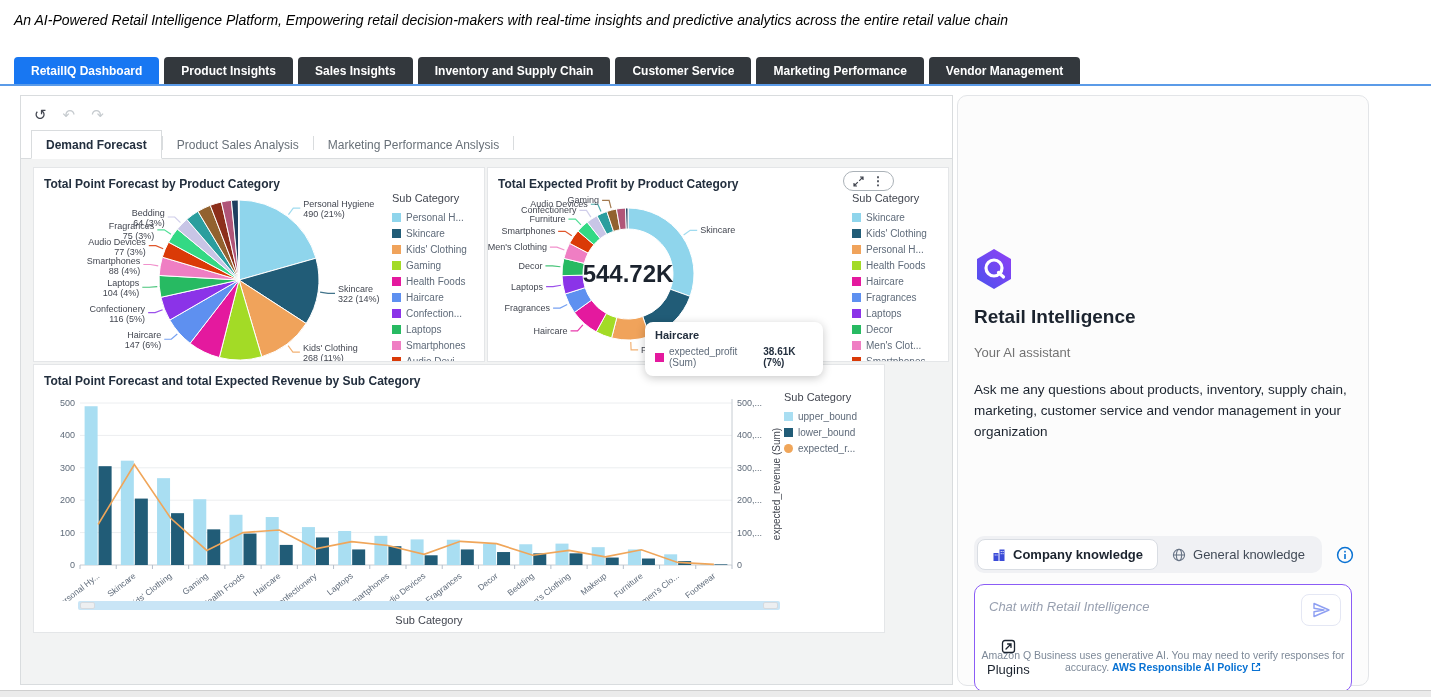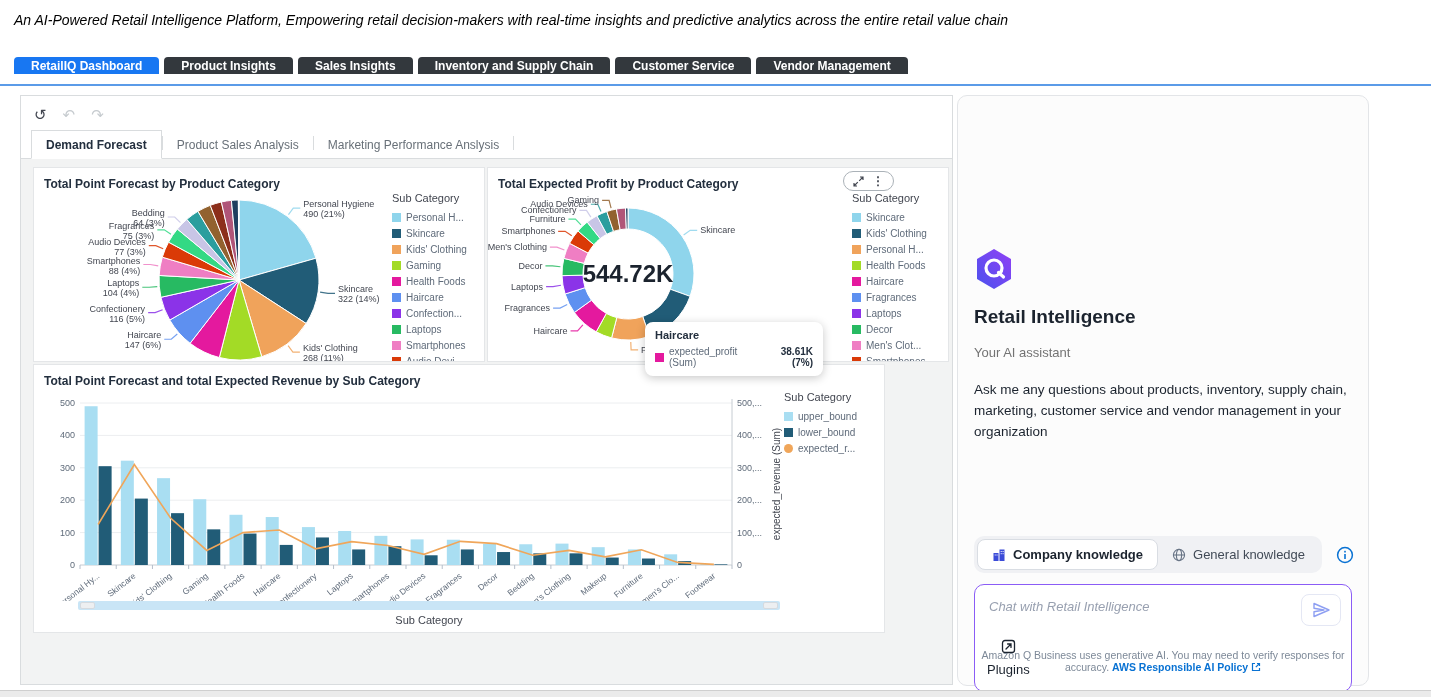--- a/index.html
+++ b/index.html
@@ -1,21 +1,21 @@
 <!DOCTYPE html>
 <html><head>
 <meta charset="utf-8">
 <style>
   html,body{margin:0;padding:0;}
   body{width:1431px;height:697px;position:relative;overflow:hidden;background:#fff;
        font-family:"Liberation Sans",sans-serif;color:#232F3E;}
   
   .tagline{position:absolute;top:12px;left:14px;font-size:14px;font-style:italic;color:#000;}
   .tabbar{position:absolute;top:57px;left:14px;display:flex;gap:5px;}
-  .mtab{height:17px;padding:0 17px;display:flex;align-items:center;font-size:12px;font-weight:700;
+  .mtab{height:27px;padding:0 17px;display:flex;align-items:center;font-size:12px;font-weight:700;
         color:#fff;background:#33383D;border-radius:4px 4px 0 0;cursor:pointer;white-space:nowrap;}
   .mtab.active{background:#1877F2;}
   .tab-underline{position:absolute;top:84px;left:0;width:1431px;height:2px;background:#5B9BE8;}
   
   .dash{position:absolute;left:20px;top:95px;width:933px;height:590px;background:#fff;
         border:1px solid #D9DCDE;display:flex;flex-direction:column;box-sizing:border-box;}
   .toolbar{height:27px;display:flex;align-items:center;gap:16px;padding:5px 0 0 13px;}
   .tool{font-size:15px;line-height:1;color:#424650;cursor:pointer;}
   .tool.disabled{color:#C6CBCF;}
   .sheettabs{display:flex;align-items:flex-end;height:30px;border-bottom:1px solid #D9DCDE;
@@ -35,21 +35,21 @@
   .chart-svg{position:absolute;left:0;top:0;}
   
   .viz-ctl{position:absolute;top:3px;right:54px;display:flex;align-items:center;gap:8px;
            background:#fff;border:1px solid #ABB2B8;border-radius:13px;padding:3px 9px;cursor:pointer;}
   .kebab{font-size:12px;font-weight:700;color:#424650;line-height:1;}
   
   .tooltip{position:absolute;left:624px;top:163px;width:158px;background:#fff;border-radius:8px;
            box-shadow:0 2px 10px rgba(0,0,0,.22);padding:7px 10px 8px;z-index:5;}
   .tt-title{font-size:11px;font-weight:700;color:#232F3E;margin-bottom:5px;}
   .tt-row{display:flex;align-items:center;gap:5px;font-size:10px;color:#5F6B7A;}
-  .tt-val{font-weight:700;color:#232F3E;margin-left:2px;text-align:right;}
+  .tt-val{font-weight:700;color:#232F3E;margin-left:2px;}
   
   .scrollstrip{position:absolute;left:44px;right:104px;top:236px;height:9px;background:#C9E5F6;
                border-radius:2px;cursor:pointer;}
   .handle{position:absolute;top:1px;width:15px;height:7px;background:#EDEFF1;border:1px solid #D5DADF;
           border-radius:2px;box-sizing:border-box;}
   .handle.l{left:2px;} .handle.r{right:2px;}
   .xaxis-title{position:absolute;left:44px;right:104px;top:249px;text-align:center;
                font-size:11px;color:#424650;}
   
   .panel{position:absolute;left:957px;top:95px;width:412px;height:591px;background:#FCFCFC;
@@ -83,20 +83,21 @@
 <body>
 
 <div class="tagline">An AI-Powered Retail Intelligence Platform, Empowering retail decision-makers with real-time insights and predictive analytics across the entire retail value chain</div>
 
 <div class="tabbar" id="main-tabbar">
     <div class="mtab active">RetailIQ Dashboard</div>
     <div class="mtab">Product Insights</div>
     <div class="mtab">Sales Insights</div>
     <div class="mtab">Inventory and Supply Chain</div>
     <div class="mtab">Customer Service</div>
+    <div class="mtab">Marketing Performance</div>
     <div class="mtab">Vendor Management</div>
   </div>
 <div class="tab-underline"></div>
 
 <div class="dash">
   <div class="toolbar">
     <span class="tool">↺</span>
     <span class="tool disabled">↶</span>
     <span class="tool disabled">↷</span>
   </div>

